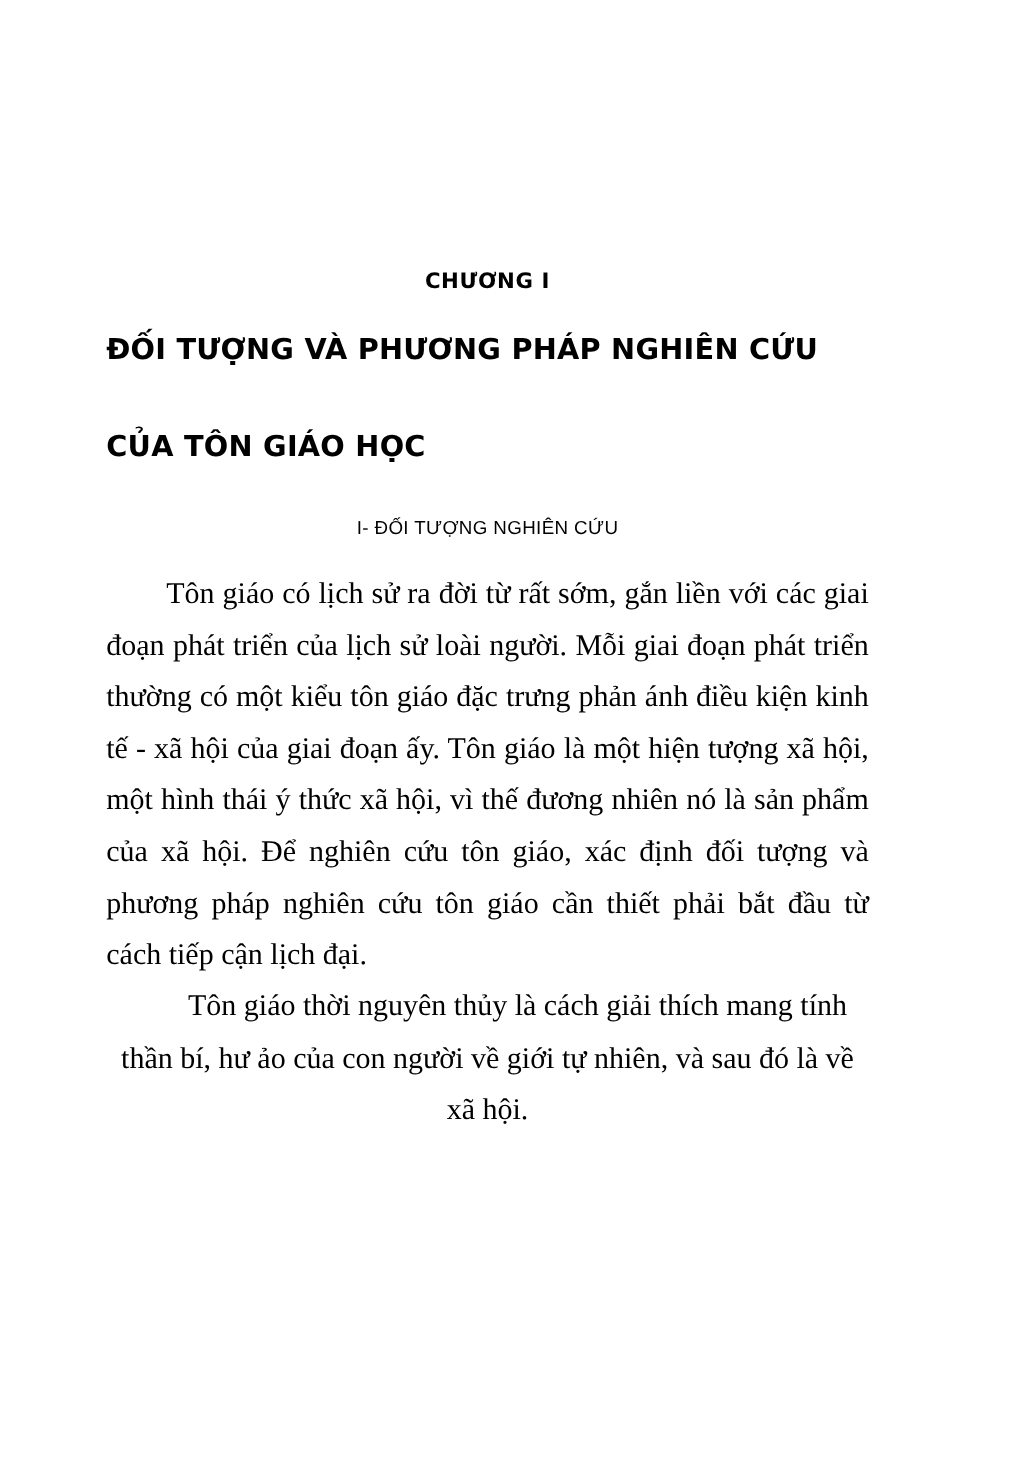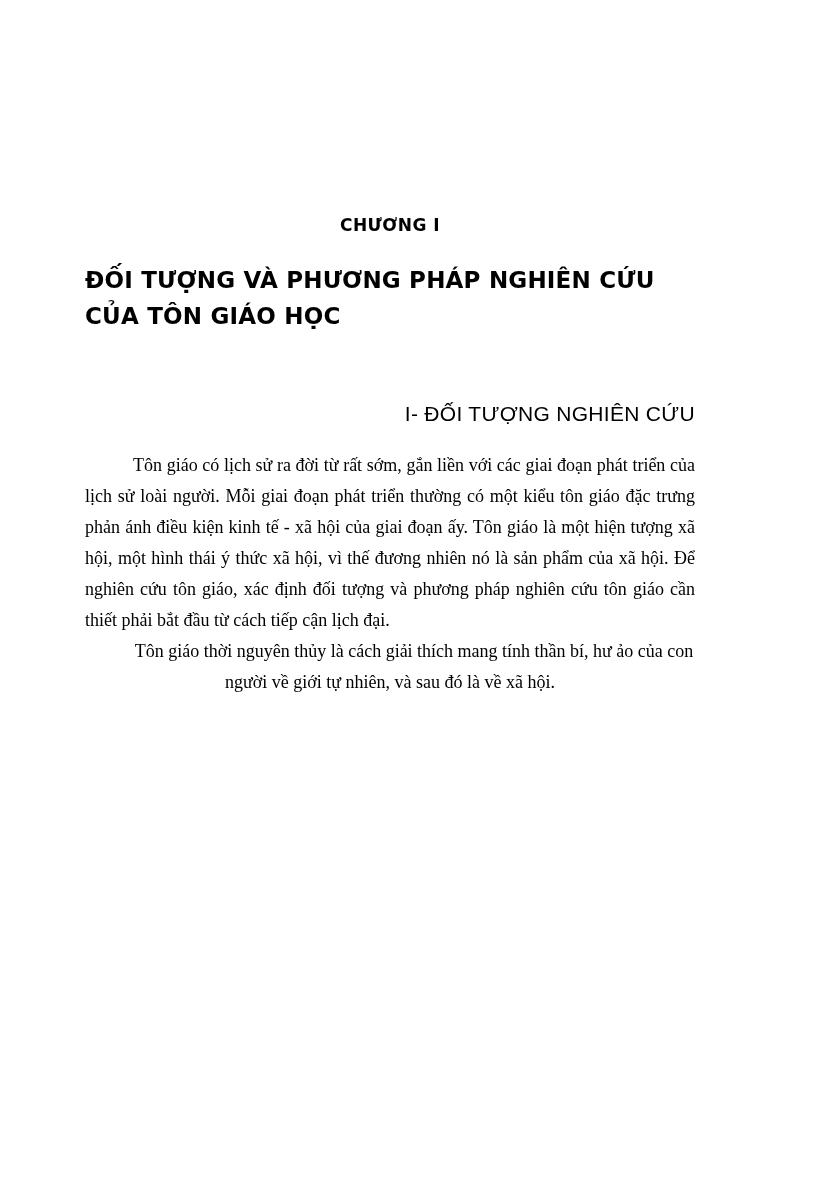--- a/index.html
+++ b/index.html
@@ -39,31 +39,32 @@
   .chapter-title {
     margin-top: 28px;
     font-family: "DejaVu Sans", sans-serif;
     font-weight: bold;
     font-size: 23px;
     line-height: 1.55;
     letter-spacing: 0.2px;
   }
   .chapter-title .line2 {
     display: block;
+    margin-top: 42px;
   }
   .section-heading {
-    margin-top: 68px;
-    text-align: right;
+    margin-top: 38px;
+    text-align: center;
     font-family: "Liberation Sans", sans-serif;
-    font-size: 21px;
+    font-size: 15px;
     letter-spacing: 0.3px;
   }
   .body-text {
     margin-top: 24px;
-    font-size: 18px;
+    font-size: 24px;
     line-height: 1.72;
     text-align: justify;
     text-justify: inter-word;
   }
   .body-text p {
     margin: 0;
     text-indent: 48px;
   }
   .body-text p.last-short {
     text-align: center;

